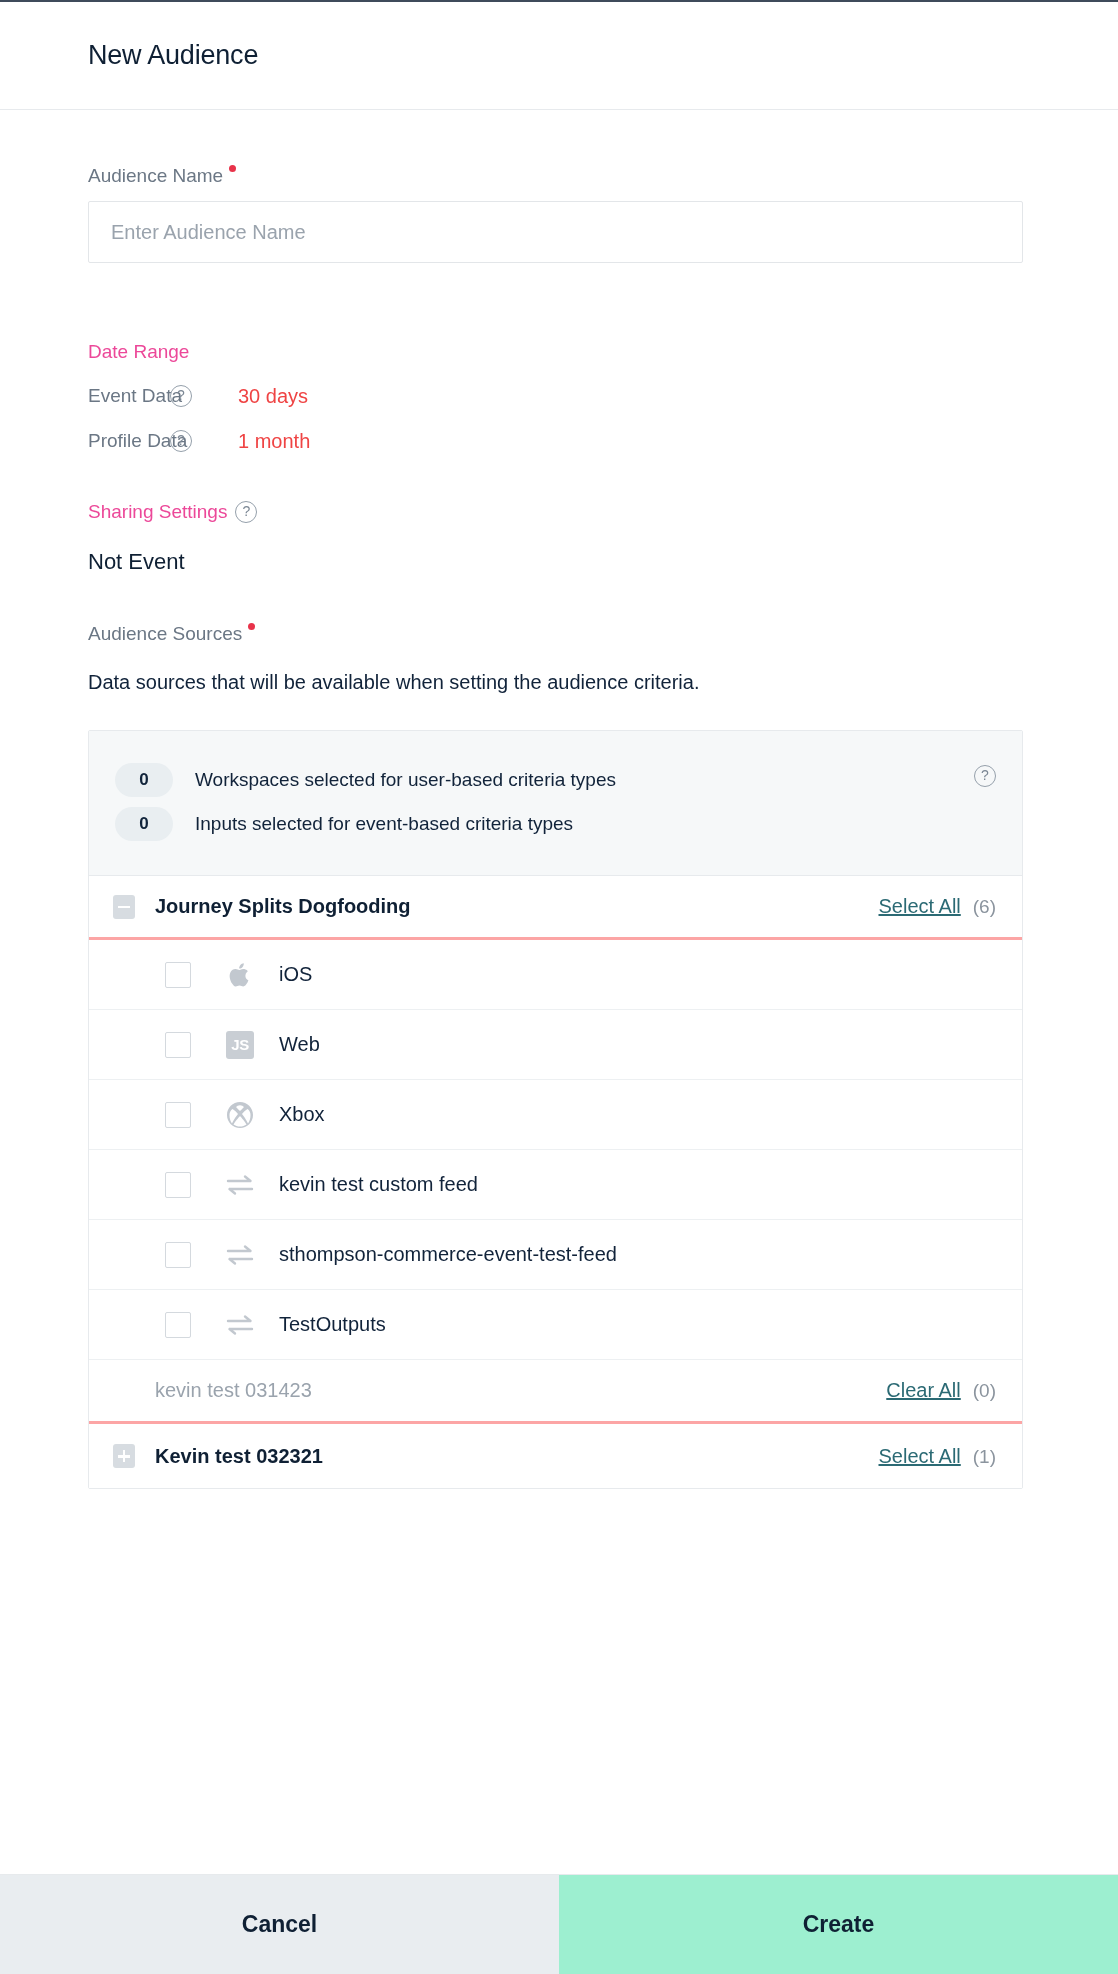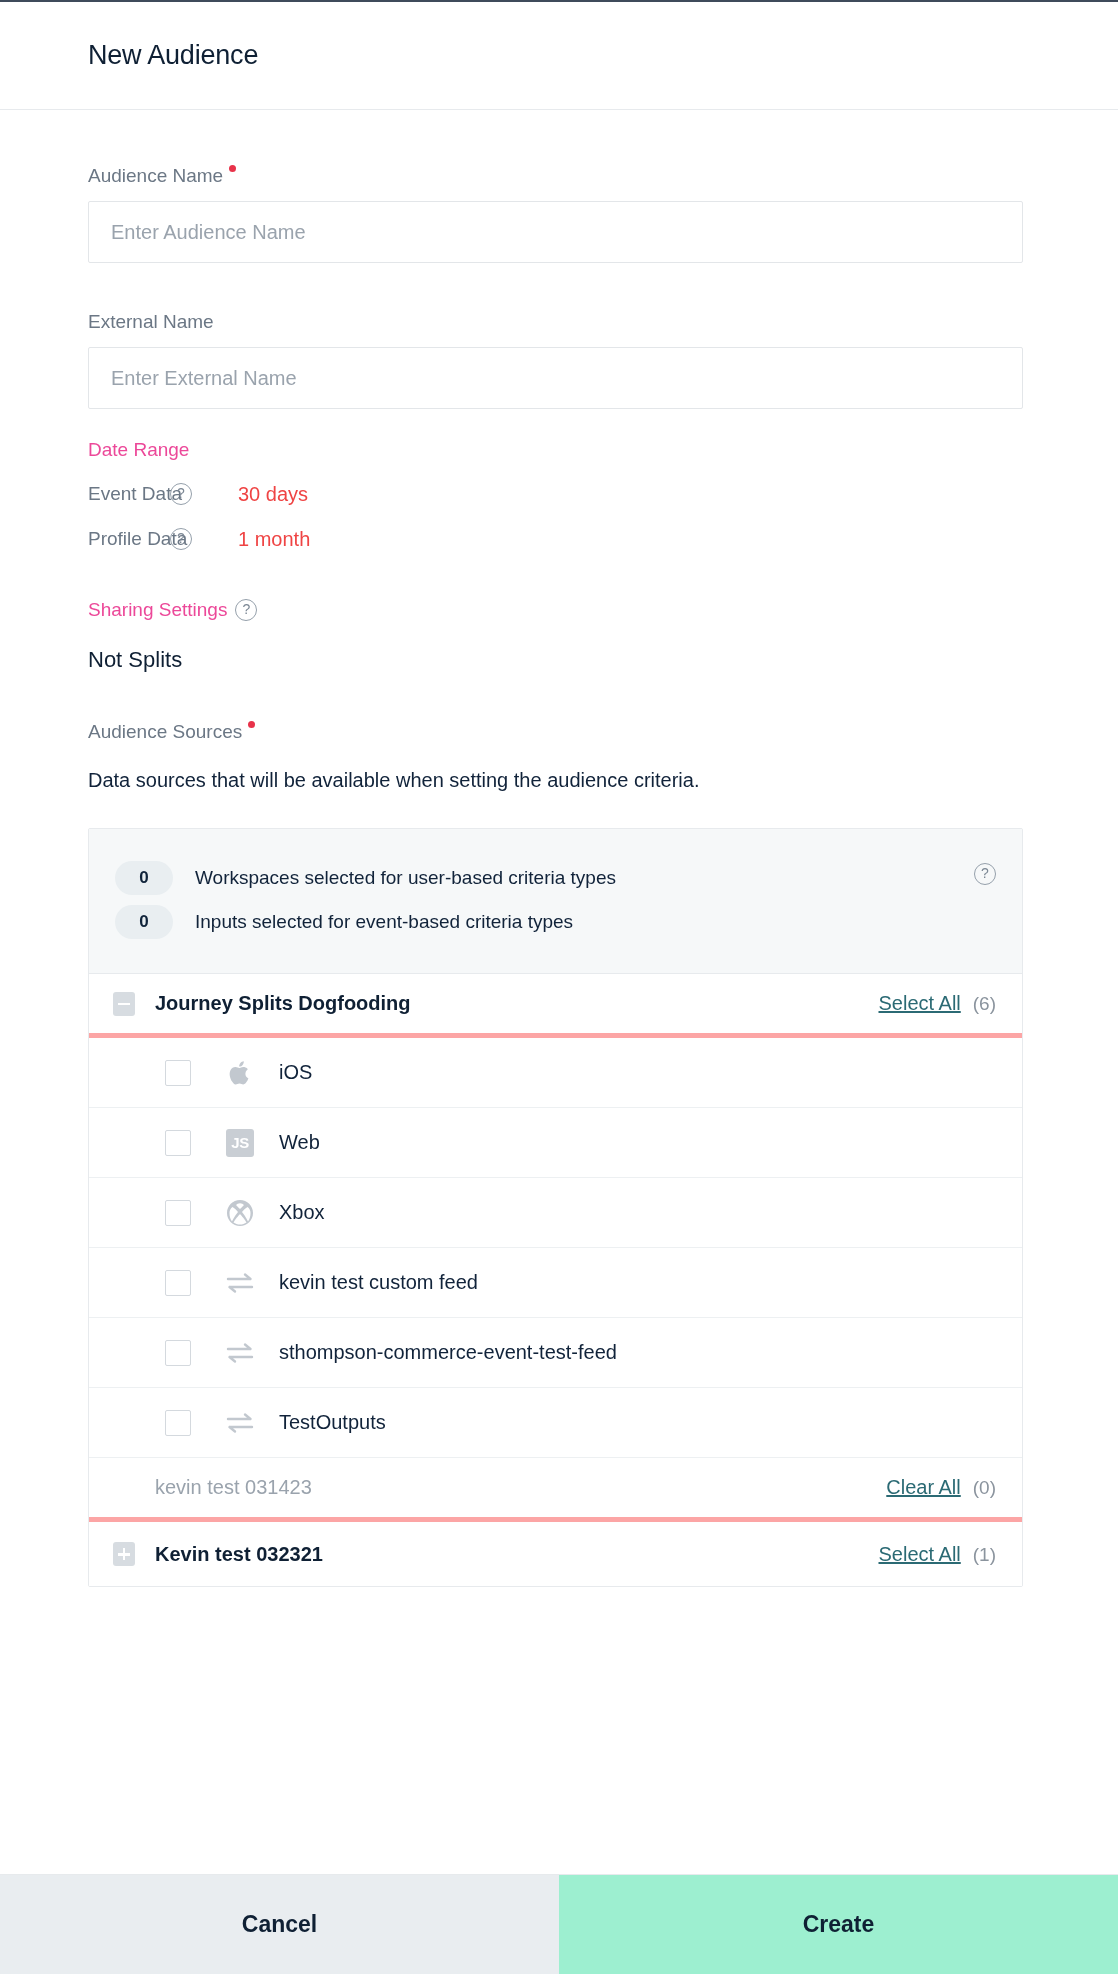--- a/index.html
+++ b/index.html
@@ -169,21 +169,21 @@
     position: absolute;
     right: 26px;
     top: 34px;
   }
 
   .group-row {
     display: flex;
     align-items: center;
     height: 64px;
     padding: 0 26px 0 24px;
-    border-bottom: 5px solid #fca5a5;
+    border-bottom: 3px solid #fca5a5;
     background: #fff;
   }
   .group-row:last-child { border-bottom: none; }
   .toggle-box {
     width: 22px;
     height: 24px;
     border-radius: 3px;
     background: #d7dce1;
     position: relative;
     flex: 0 0 auto;
@@ -314,24 +314,20 @@
 
   <div class="modal-body">
 
     <div>
       <span class="field-label">Audience Name</span><span class="req-dot"></span>
       <input class="text-input" type="text" placeholder="Enter Audience Name" style="">
     </div>
 
     <div class="block-gap-lg"></div>
 
-    <div>
-      <span class="field-label">External Name</span>
-      <input class="text-input" type="text" placeholder="Enter External Name" style="">
-    </div>
 
     <div class="block-gap-md"></div>
 
     <div>
       <div class="section-label">Date Range</div>
 
       <div class="dr-row">
         <div class="help-row">
           <span class="dr-label">Event Data</span>
         </div>
@@ -348,21 +344,21 @@
       </div>
     </div>
 
     <div class="block-gap-lg"></div>
 
     <div>
       <div class="help-row">
         <span class="section-label">Sharing Settings</span>
         <span class="help-icon">?</span>
       </div>
-      <div class="shared-value">Not Splits</div>
+      <div class="shared-value">Not Event</div>
     </div>
 
     <div class="block-gap-lg"></div>
 
     <div>
       <span class="field-label">Audience Sources</span><span class="req-dot"></span>
       <div class="desc-text">Data sources that will be available when setting the audience criteria.</div>
 
       <div class="sources-panel">
 

